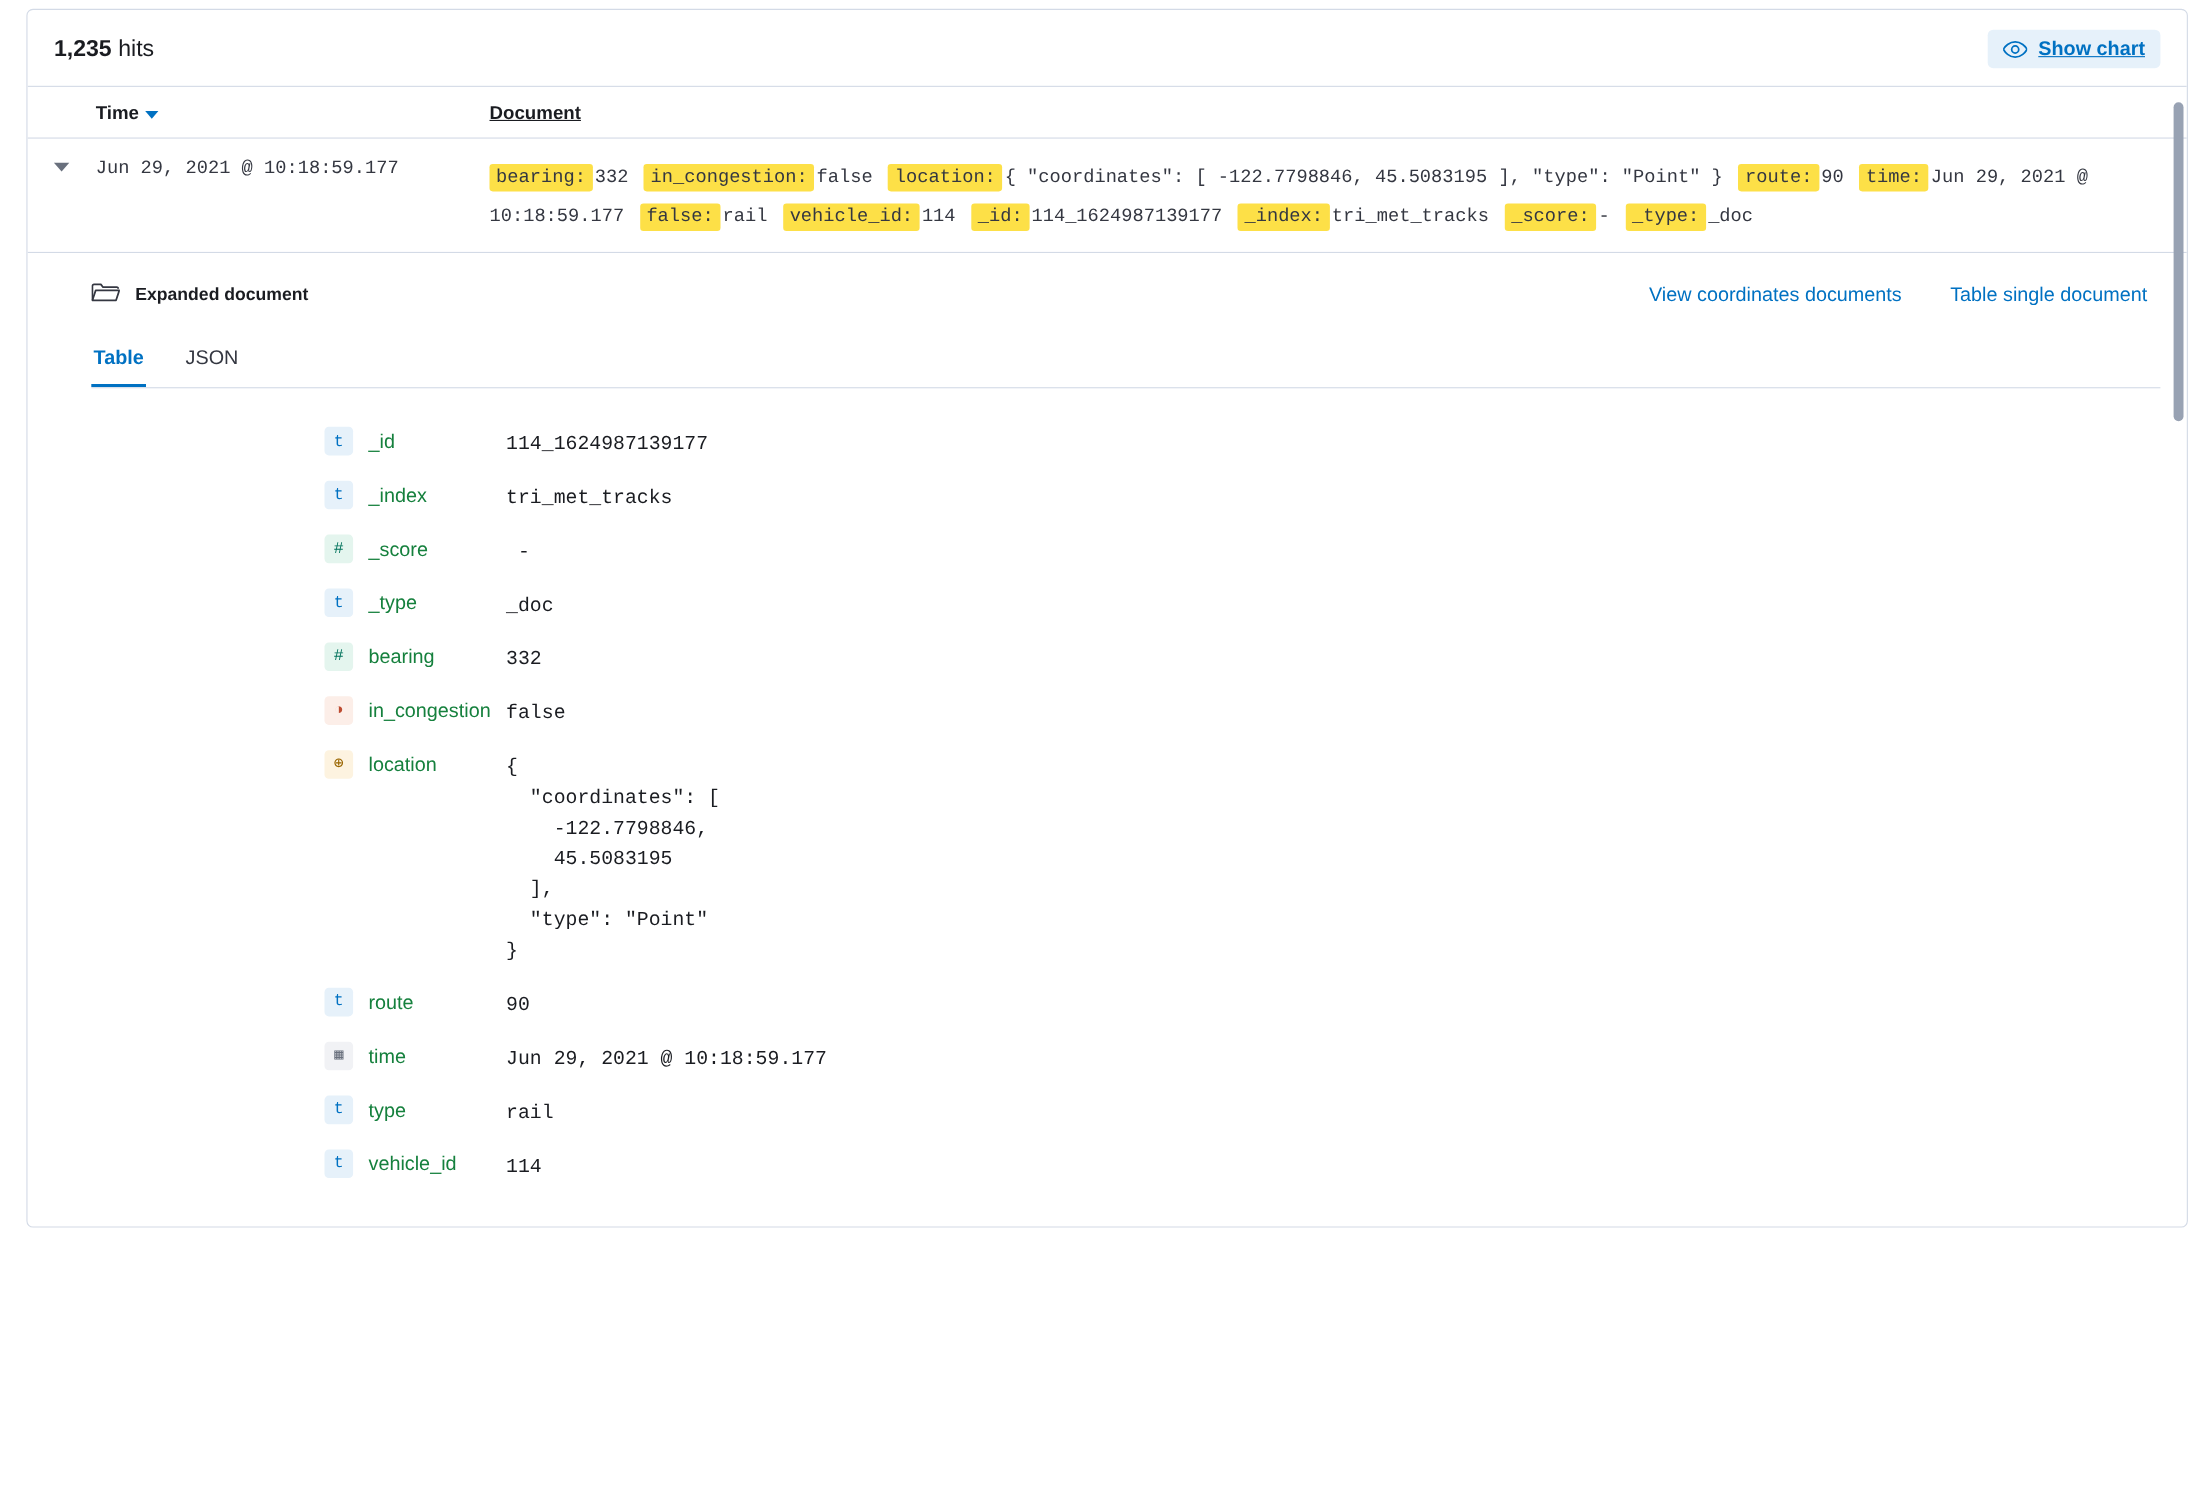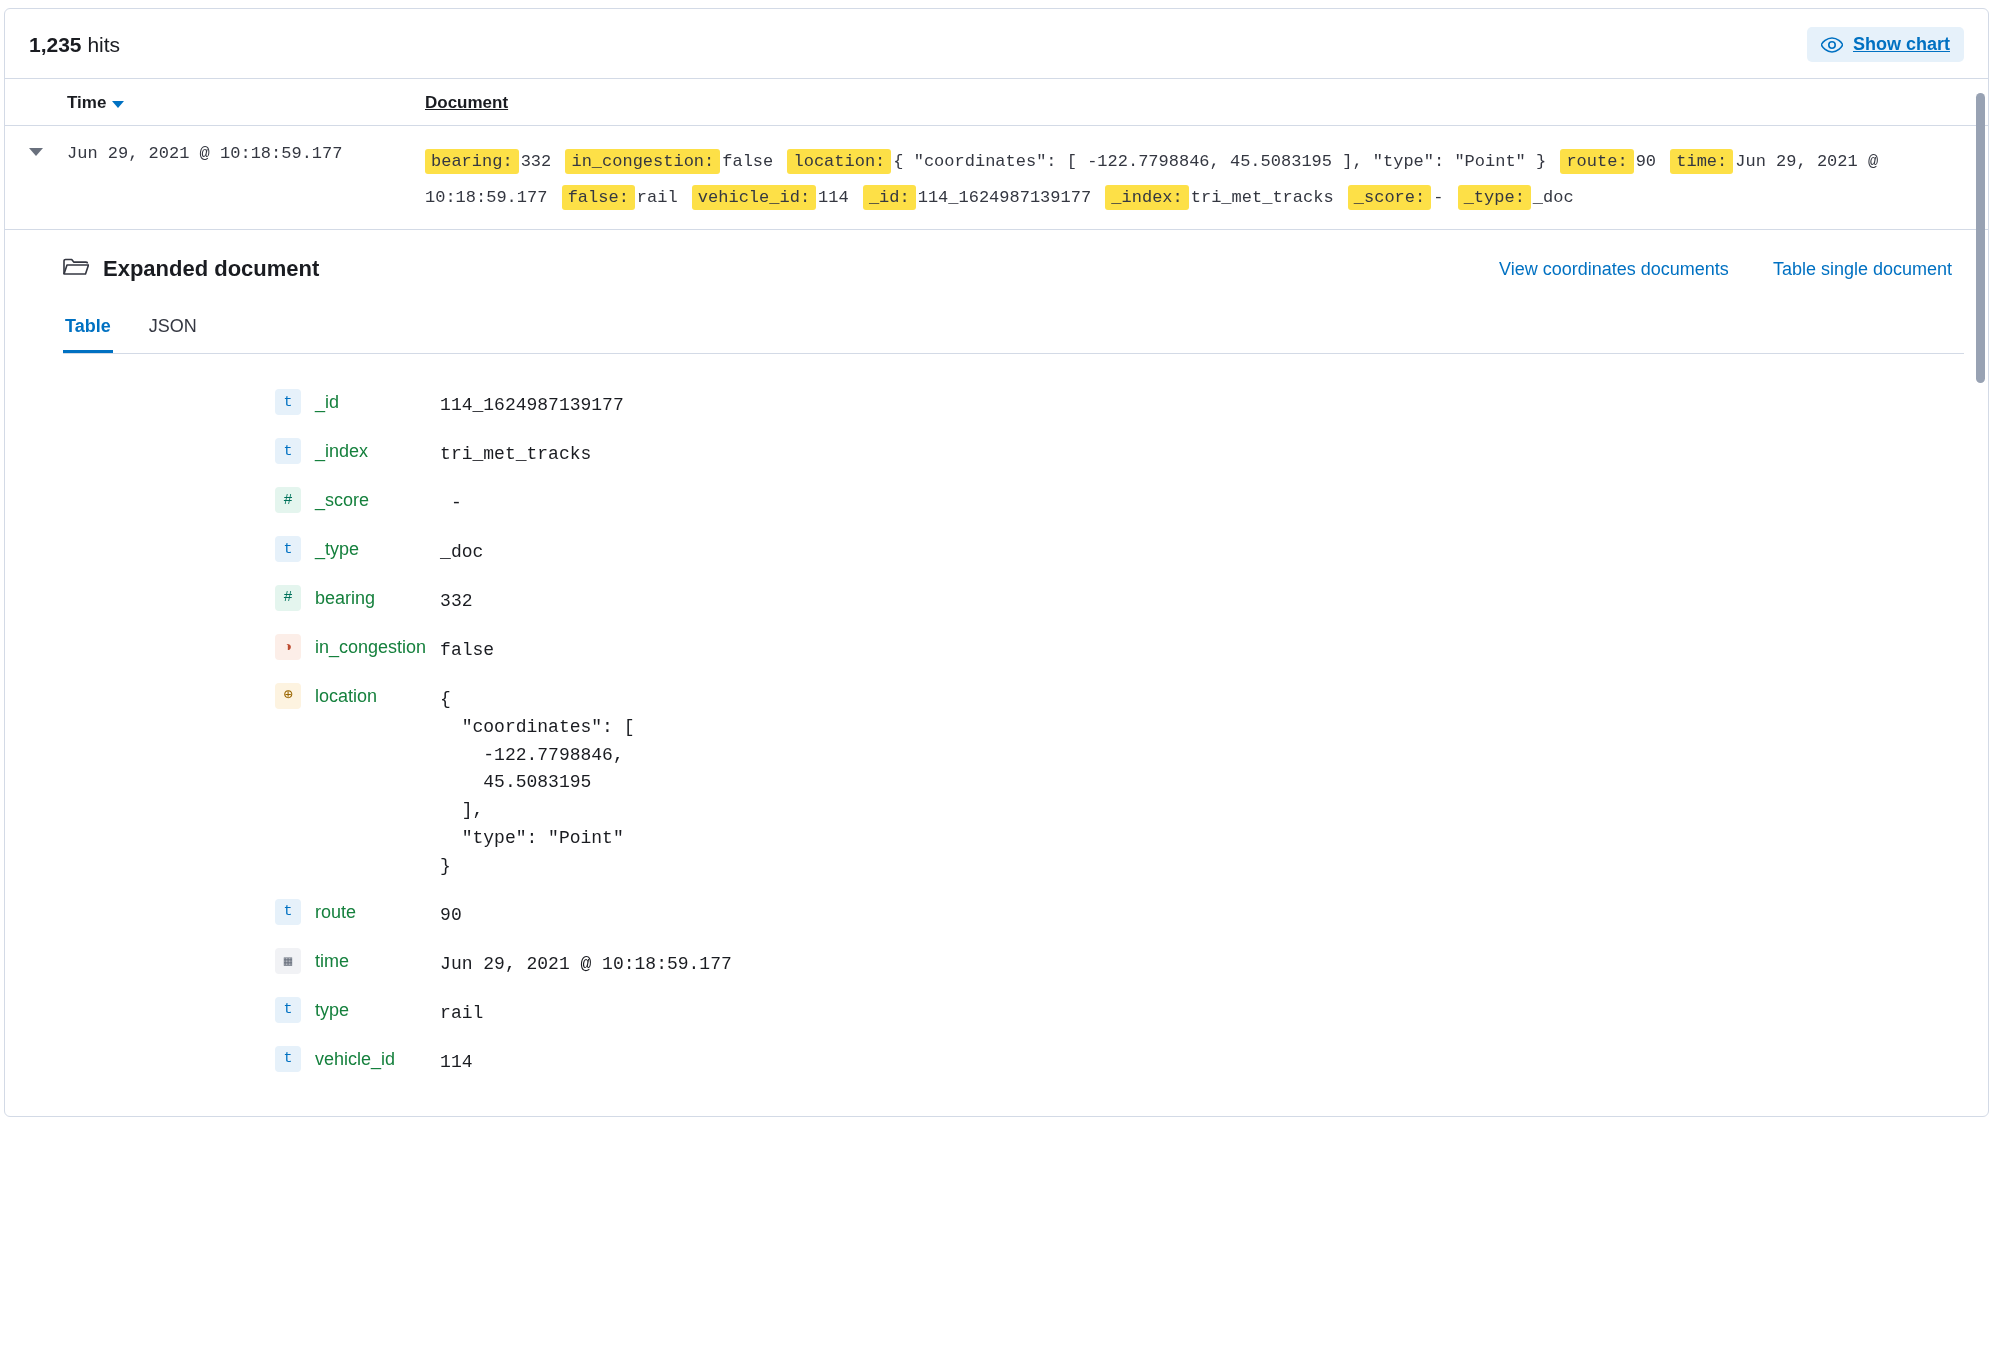--- a/index.html
+++ b/index.html
@@ -10,21 +10,21 @@
     font-family: "Liberation Sans", sans-serif;
     color: #343741;
   }
   .app {
     width: 1999px;
     min-height: 1367px;
     background: #ffffff;
     position: relative;
   }
   .panel {
-    margin: 8px 10px 0 4px;
+    margin: 8px 10px 0 24px;
     border: 1px solid #d3dae6;
     border-radius: 6px;
     background: #ffffff;
     overflow: hidden;
     position: relative;
   }
 
   
   .hits-bar {
     display: flex;
@@ -134,21 +134,21 @@
     align-items: center;
     justify-content: space-between;
     padding: 4px 12px 0 34px;
   }
   .exp-title-wrap {
     display: flex;
     align-items: center;
     gap: 14px;
   }
   .exp-title {
-    font-size: 22px;
+    font-size: 16px;
     font-weight: 700;
     color: #1a1c21;
   }
   .exp-links {
     display: flex;
     gap: 44px;
   }
   .exp-link {
     color: #0071c2;
     font-size: 18px;

